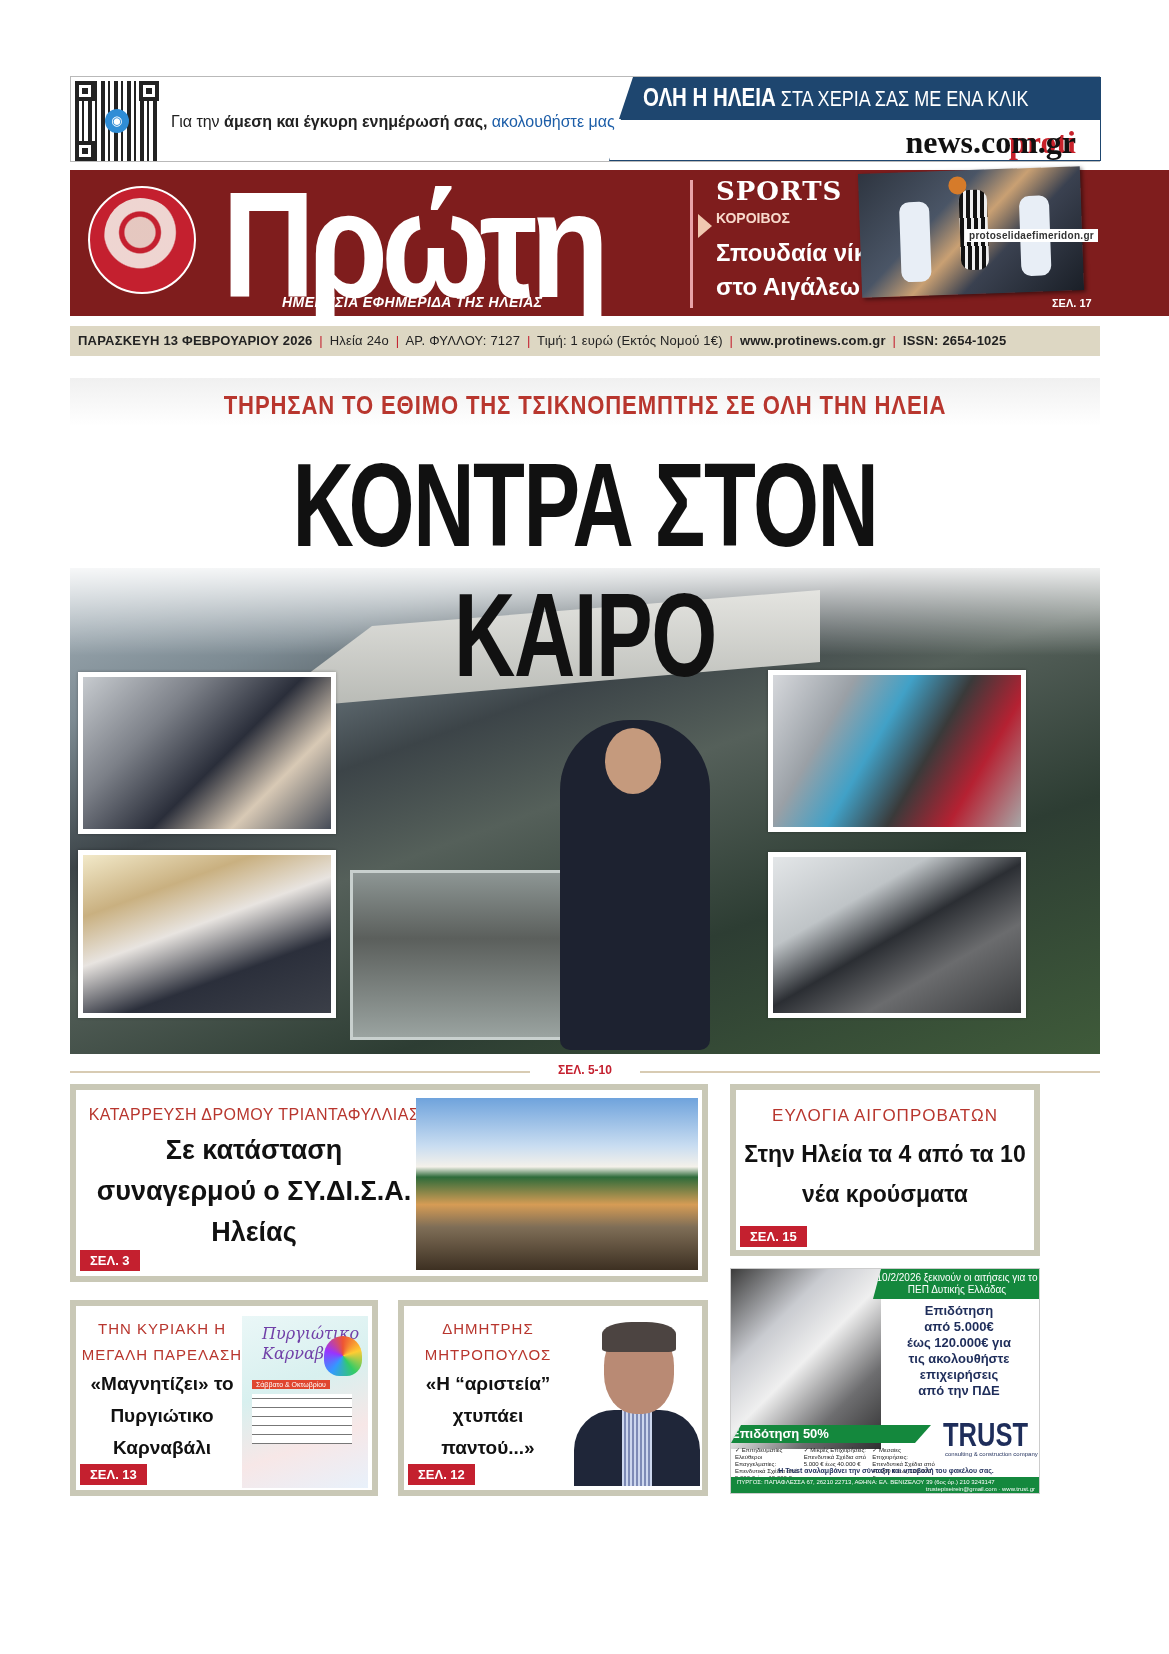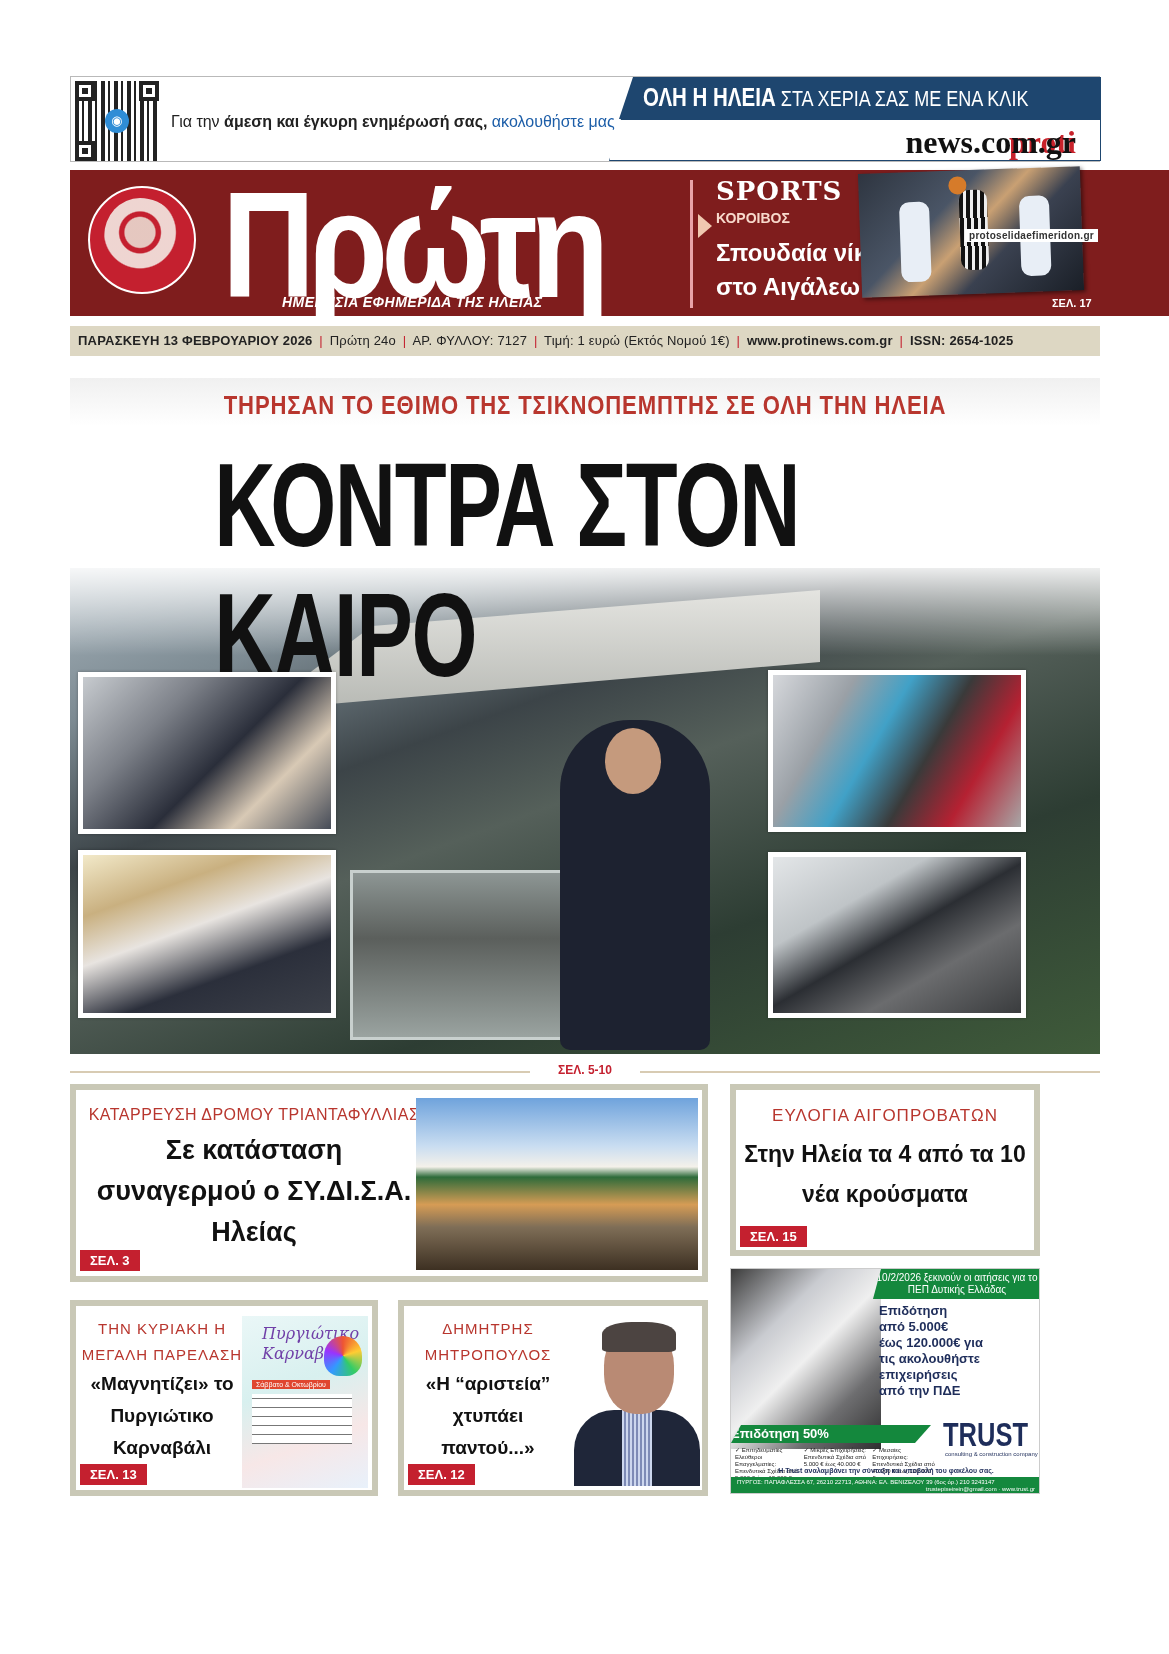--- a/index.html
+++ b/index.html
@@ -43,21 +43,21 @@
 #sportimg .ball{position:absolute;left:90px;top:6px;width:18px;height:18px;border-radius:50%;background:#d67b2a}
 #wm{left:895px;top:59px;background:#fff;color:#333;font-size:10px;font-weight:bold;padding:1px 4px;white-space:nowrap;letter-spacing:.3px}
 #sel17{left:982px;top:127px;color:#fff;font-weight:bold;font-size:11px}
 
 #info{left:70px;top:326px;width:1030px;height:30px;background:#ddd7c3;font-size:13px;color:#222;white-space:nowrap;padding:7px 8px;letter-spacing:.2px}
 #info b{font-weight:bold}
 #info .sep{color:#c4202f;padding:0 3px}
 
 #kicker{left:70px;top:378px;width:1030px;height:48px;background:linear-gradient(#f0f0f0,#fff);text-align:center;color:#b8362e;font-weight:bold;font-size:26px;line-height:54px;letter-spacing:1px;transform-origin:center}
 #kicker span{display:inline-block;transform:scaleX(.85)}
-#headline{left:70px;top:440px;width:1030px;text-align:left;font-weight:bold;font-size:118px;line-height:130px;color:#111;letter-spacing:-2px}
+#headline{left:70px;top:440px;width:1030px;text-align:center;font-weight:bold;font-size:118px;line-height:130px;color:#111;letter-spacing:-2px}
 #headline span{display:inline-block;transform:scaleX(.72)}
 #mainimg{left:70px;top:568px;width:1030px;height:486px;background:
  linear-gradient(180deg,rgba(255,255,255,.9) 0%,rgba(255,255,255,0) 18%),
  linear-gradient(160deg,#a9b5bd 0%,#7c8a92 18%,#3c4448 35%,#55605a 48%,#2d3d33 70%,#3f5b3a 100%)}
 #tent{left:260px;top:590px;width:560px;height:120px;background:linear-gradient(#e4e4e0,#b7b9b4);clip-path:polygon(20% 30%,100% 0,100% 60%,0 100%)}
 #chef{left:560px;top:720px;width:150px;height:330px;background:#1d2230;border-radius:70px 70px 10px 10px}
 #chefface{left:605px;top:728px;width:56px;height:66px;background:#c59a7d;border-radius:50%}
 #grill{left:350px;top:870px;width:250px;height:170px;background:linear-gradient(#8d9694,#5b5f5c 40%,#9aa3a0);border:3px solid #c8d0ce}
 .inset{position:absolute;border:5px solid #fff;box-shadow:0 0 3px rgba(0,0,0,.3)}
 #ins1{left:78px;top:672px;width:258px;height:162px;background:linear-gradient(135deg,#c7cbcf 0%,#7c8088 30%,#2a2e3a 55%,#d8c9b5 75%,#464c58 100%)}
@@ -96,21 +96,21 @@
 #box4img{position:absolute;left:170px;top:8px;width:126px;height:172px;background:#fff}
 #box4img .head{position:absolute;left:30px;top:12px;width:70px;height:88px;background:#b98a74;border-radius:45%}
 #box4img .hair{position:absolute;left:28px;top:8px;width:74px;height:30px;background:#4c4441;border-radius:40% 40% 10% 10%}
 #box4img .body{position:absolute;left:0;top:96px;width:126px;height:76px;background:#1f2639;border-radius:40px 40px 0 0}
 #box4img .shirt{position:absolute;left:48px;top:96px;width:30px;height:76px;background:repeating-linear-gradient(90deg,#cdd7ee 0 2px,#7e8bb6 2px 4px)}
 #box4 .sel{left:4px;top:158px}
 
 #ad{left:730px;top:1268px;width:310px;height:226px;border:1px solid #ccc;background:#fff;overflow:hidden}
 #adphoto{position:absolute;left:0;top:0;width:150px;height:180px;background:linear-gradient(135deg,#3b3b3b 0%,#c9cbd0 30%,#efefef 50%,#6e6e70 75%,#2f2f30 100%)}
 #adgreen{position:absolute;left:142px;top:0;width:168px;height:30px;background:#14883d;clip-path:polygon(8px 0,100% 0,100% 100%,0 100%);color:#fff;font-size:10px;text-align:center;padding-top:3px;line-height:12px}
-#adtext{position:absolute;left:148px;top:34px;width:160px;text-align:left;color:#1e2d5a;font-weight:bold;font-size:13px;line-height:16px}
+#adtext{position:absolute;left:148px;top:34px;width:160px;text-align:center;color:#1e2d5a;font-weight:bold;font-size:13px;line-height:16px}
 #adbar{position:absolute;left:0;top:156px;width:200px;height:18px;background:#14883d;clip-path:polygon(10px 0,100% 0,92% 100%,0 100%);color:#fff;font-weight:bold;font-size:13px;text-align:left;line-height:18px}
 #adcols{position:absolute;left:4px;top:178px;width:200px;font-size:6px;color:#222;display:flex;gap:6px}
 #adcols div{flex:1;line-height:7px}
 #trust{position:absolute;left:212px;top:146px;color:#1e2d5a;font-weight:bold;font-size:34px;transform:scaleX(.75);transform-origin:left}
 #trustsub{position:absolute;left:214px;top:182px;font-size:6px;color:#1e2d5a}
 #adtag{position:absolute;left:0;top:198px;width:310px;text-align:center;font-size:7px;color:#1e2d5a;font-weight:bold}
 #adfoot{position:absolute;left:0;top:208px;width:310px;height:18px;background:#14883d;color:#fff;font-size:6px;padding:2px 6px;line-height:7px}
 </style>
 </head>
 <body>
@@ -156,21 +156,21 @@
     <div class="p3"></div>
     <div class="ball"></div>
   </div>
   <div id="wm" class="abs">protoselidaefimeridon.gr</div>
   <div id="sel17" class="abs">ΣΕΛ. 17</div>
 </div>
 
 <div id="info" class="abs">
   <b>ΠΑΡΑΣΚΕΥΗ 13 ΦΕΒΡΟΥΑΡΙΟΥ 2026</b>
   <span class="sep">|</span>
-  <span>Πρώτη 24ο</span>
+  <span>Ηλεία 24ο</span>
   <span class="sep">|</span>
   <span>ΑΡ. ΦΥΛΛΟΥ: 7127</span>
   <span class="sep">|</span>
   <span>Τιμή: 1 ευρώ (Εκτός Νομού 1€)</span>
   <span class="sep">|</span>
   <b>www.protinews.com.gr</b>
   <span class="sep">|</span>
   <b>ISSN: 2654-1025</b>
 </div>
 

